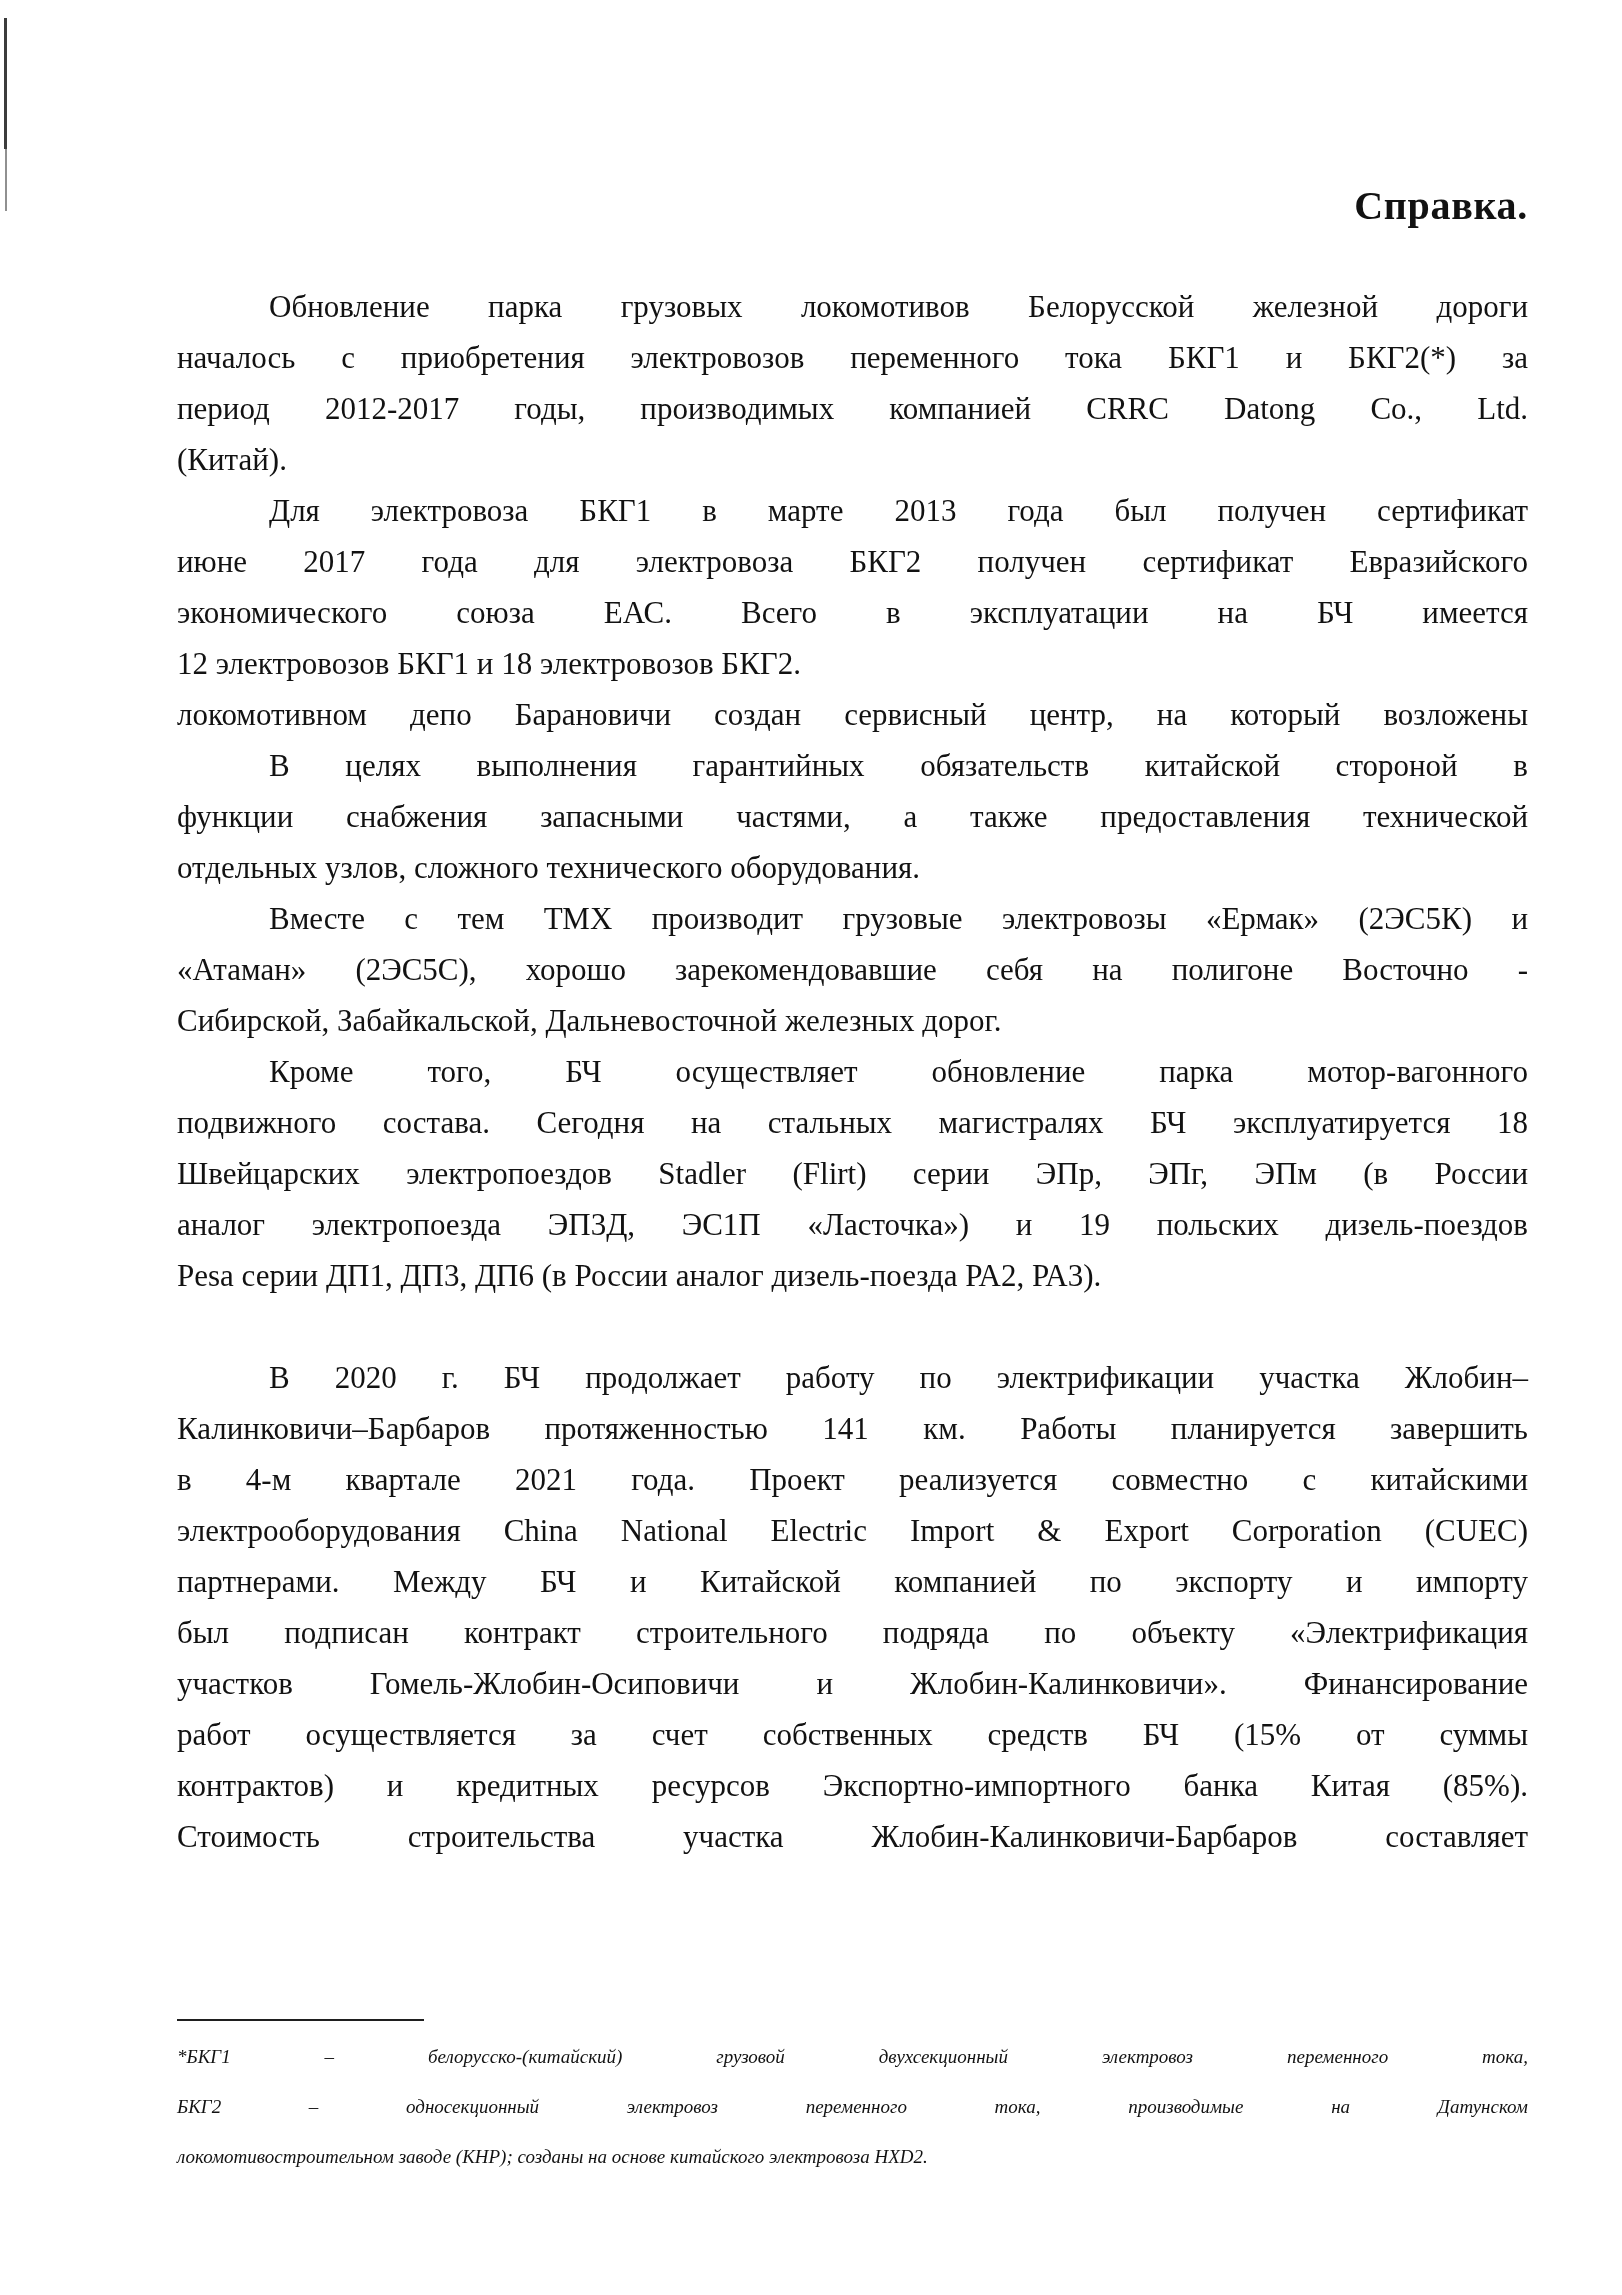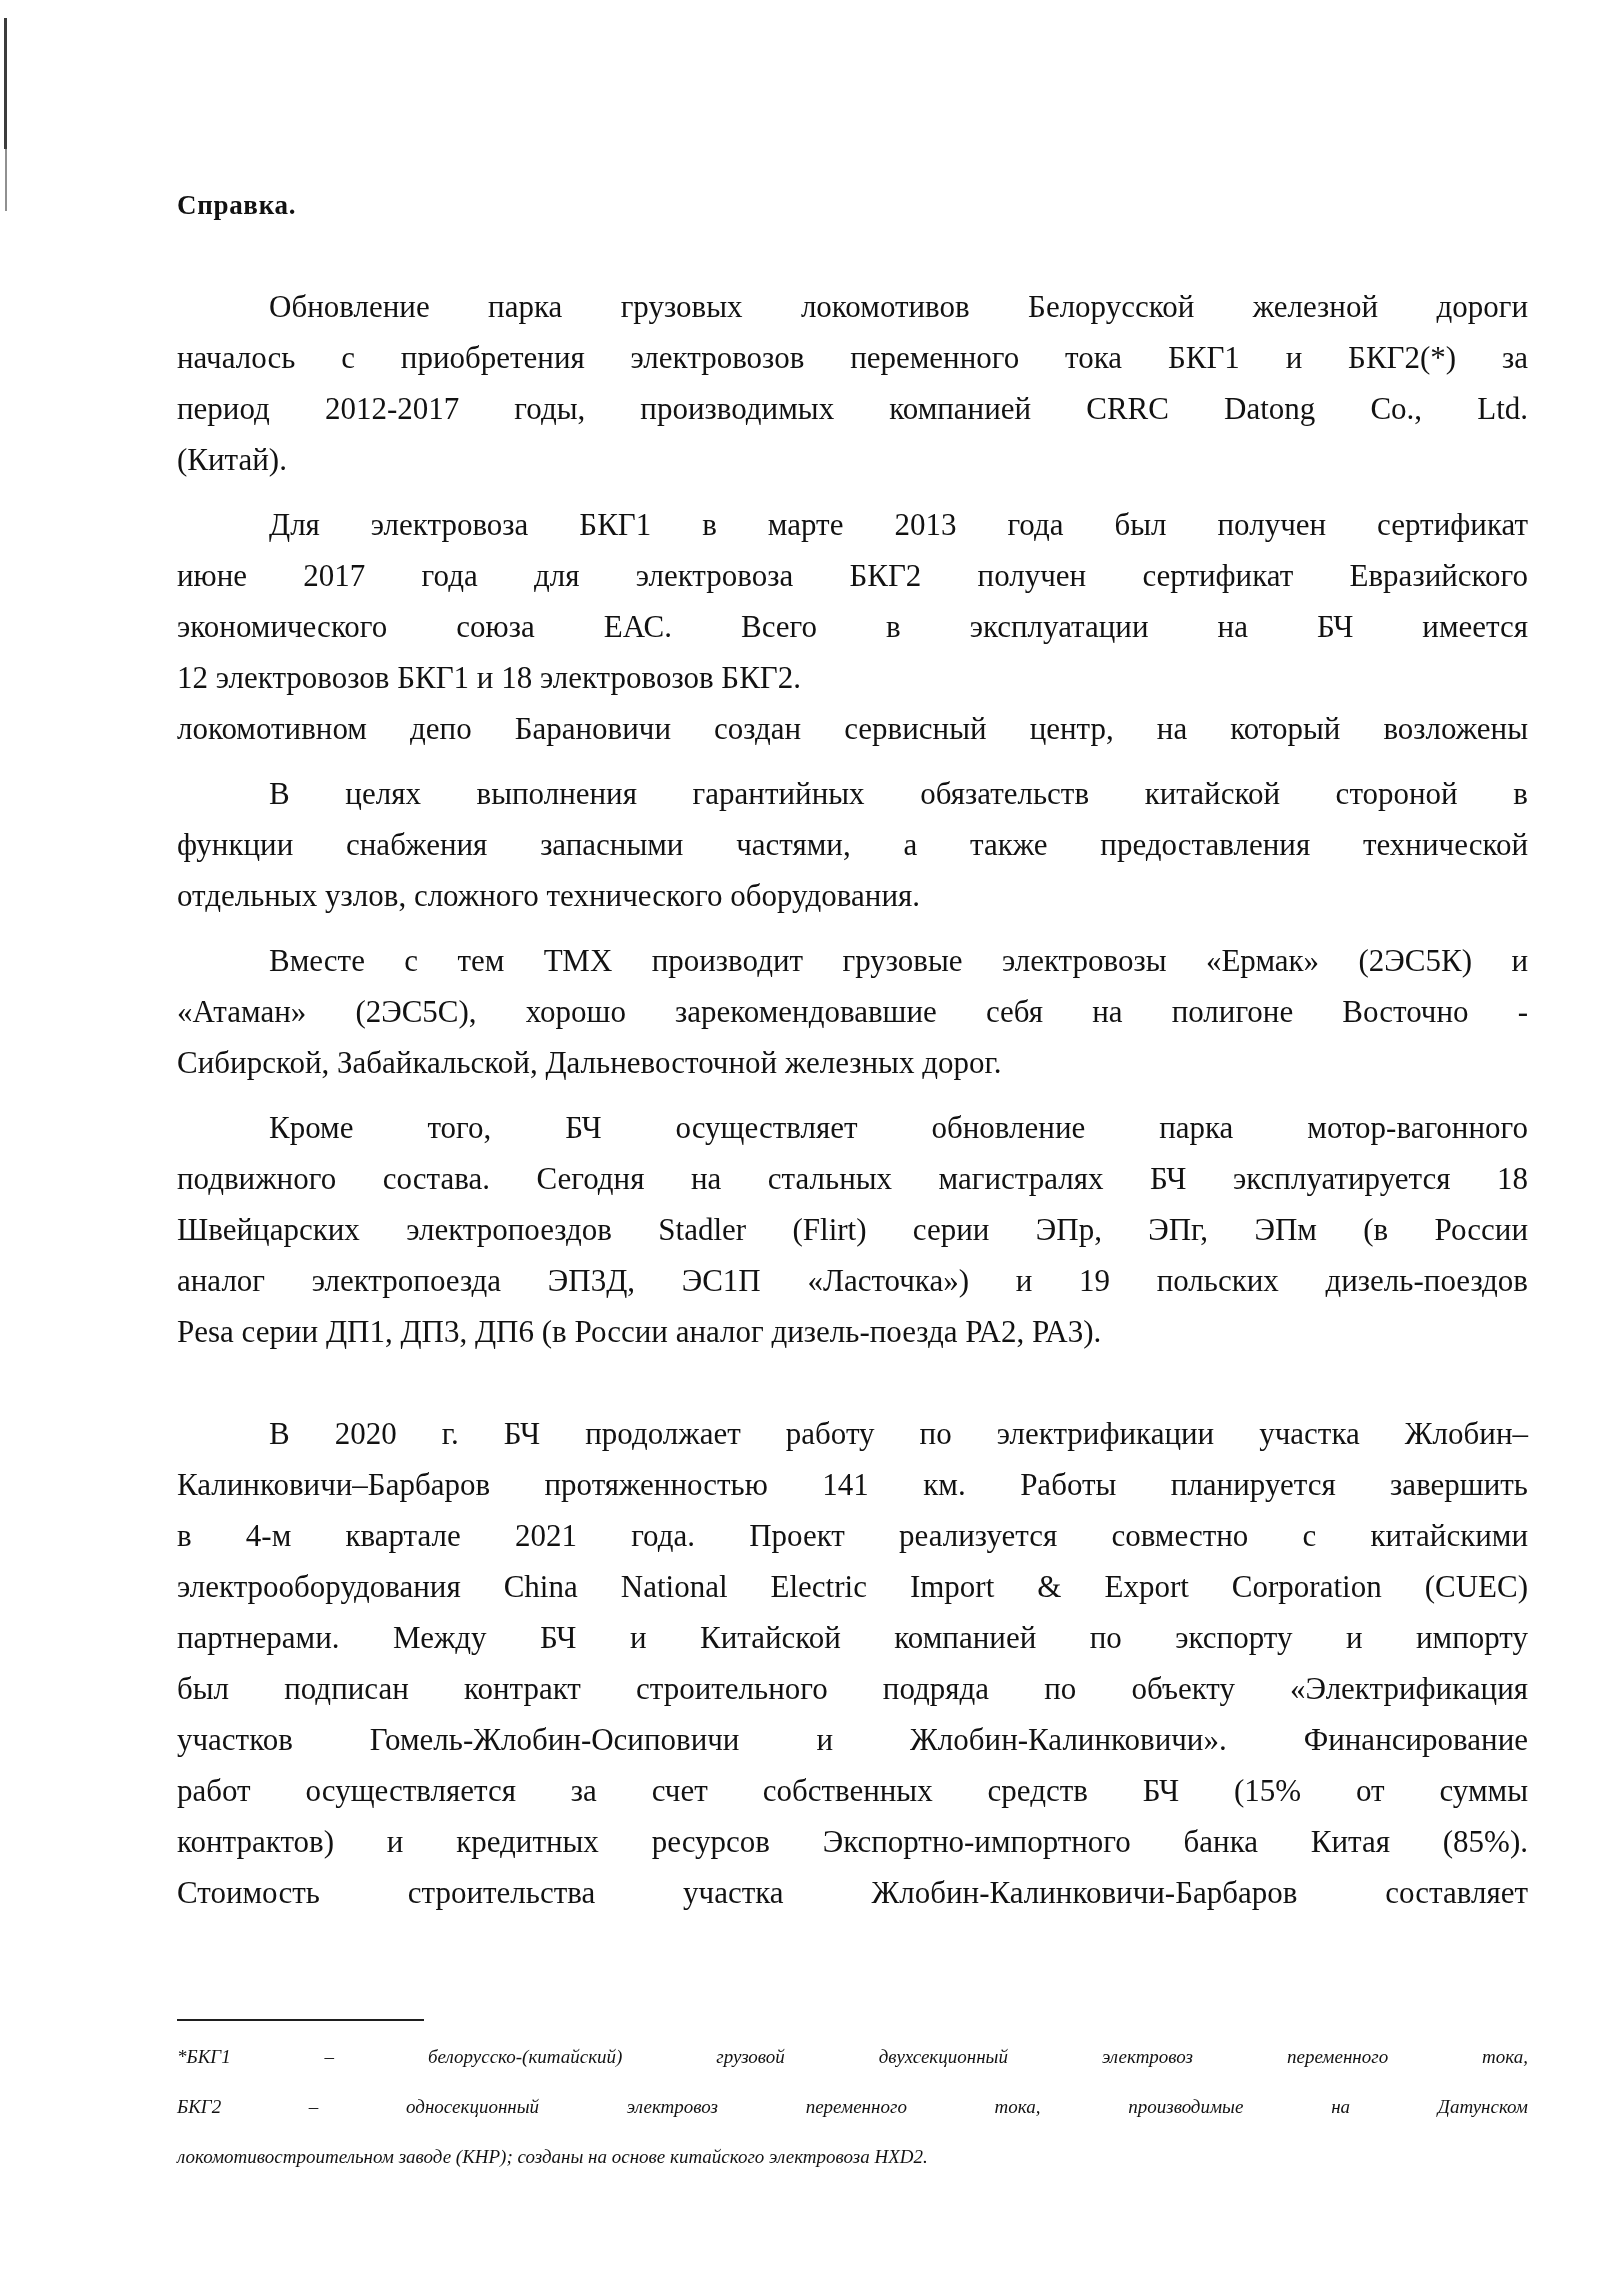--- a/index.html
+++ b/index.html
@@ -32,23 +32,23 @@
     height: 62px;
     background: #909090;
   }
   .content {
     position: absolute;
     left: 177px;
     top: 186px;
     width: 1351px;
   }
   .doc-title {
-    text-align: left;
+    text-align: right;
     font-weight: bold;
-    font-size: 27px;
+    font-size: 40px;
     line-height: 39px;
     letter-spacing: 0.7px;
   }
   .paragraphs {
     margin-top: 56px;
   }
   .para {
     margin: 0;
   }
   .para.gap-before {
@@ -56,21 +56,20 @@
   }
   .line {
     font-size: 31px;
     line-height: 51px;
     text-align: justify;
     text-align-last: justify;
     white-space: normal;
   }
   .line.indent {
     text-indent: 92px;
-    margin-top: 14px;
   }
   .line.last {
     text-align-last: left;
   }
   .footnote {
     position: absolute;
     left: 177px;
     top: 2019px;
     width: 1351px;
   }

